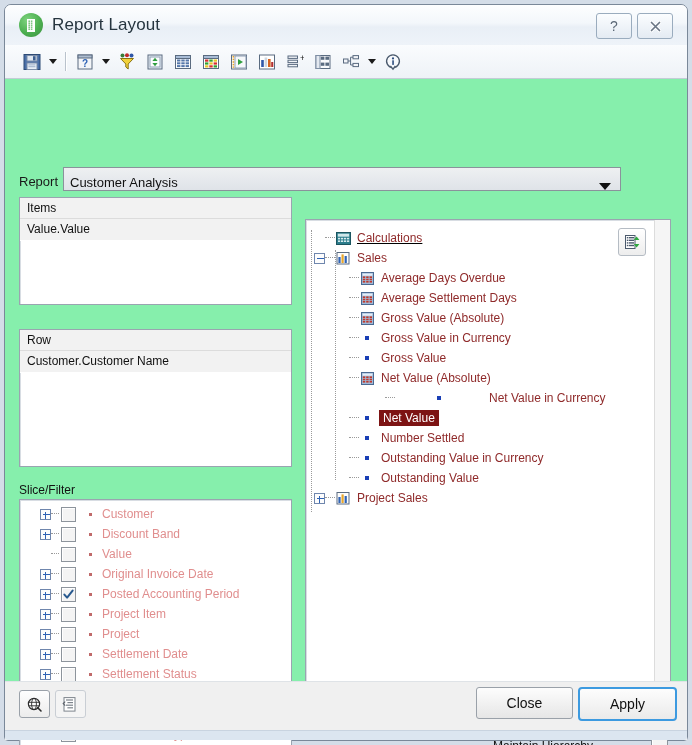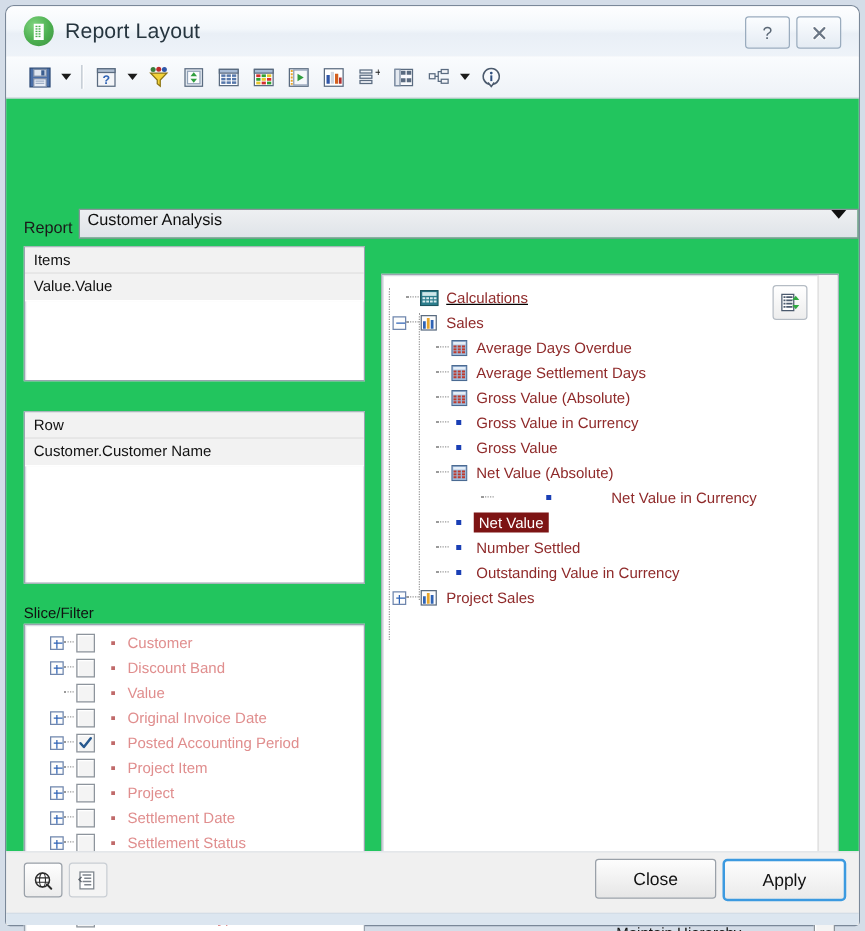--- a/index.html
+++ b/index.html
@@ -61,28 +61,28 @@
   .tool svg{display:block;}
   .caret{
     width:12px;height:24px;display:flex;align-items:center;justify-content:center;
   }
   .caret i{
     display:block;width:0;height:0;border-left:4px solid transparent;
     border-right:4px solid transparent;border-top:5px solid #1b1b1b;
   }
   .tsep{width:1px;height:19px;background:#b9c2cc;margin:0 4px;box-shadow:1px 0 0 #ffffff;}
   
-  #content{flex:1 1 auto;position:relative;background:#22c55e;}
+  #content{flex:1 1 auto;position:relative;background:#86efac;}
   
   #report-label{position:absolute;left:14px;top:95px;color:#1a1a1a;font-size:13px;}
   #report-combo{
-    position:absolute;left:58px;top:88px;width:624px;height:24px;
+    position:absolute;left:58px;top:88px;width:558px;height:24px;
     border:1px solid #8a929b;box-sizing:border-box;
     background:linear-gradient(to bottom,#eef0f2,#dfe3e8);
-    display:flex;align-items:flex-start;
+    display:flex;align-items:flex-end;
   }
   #report-combo .val{padding-left:6px;font-size:13px;color:#101010;}
   #report-combo .dd{
     margin-left:auto;margin-right:9px;width:0;height:0;
     border-left:6px solid transparent;border-right:6px solid transparent;
     border-top:7px solid #111;
   }
   
   .panel{
     position:absolute;background:#ffffff;
@@ -686,20 +686,28 @@
             </span>
             <span class="tn-lab">Number Settled</span>
           </div>
           <div class="tnode" style="padding-left: 24px;">
             <span style="display:inline-block;width:11px;flex:0 0 11px;"></span>
             <span class="tn-line"></span>
             <span class="tn-ico">
               <span class="tn-dot"></span>
             </span>
             <span class="tn-lab">Outstanding Value in Currency</span>
+          </div>
+          <div class="tnode" style="padding-left: 24px;">
+            <span style="display:inline-block;width:11px;flex:0 0 11px;"></span>
+            <span class="tn-line"></span>
+            <span class="tn-ico">
+              <span class="tn-dot"></span>
+            </span>
+            <span class="tn-lab">Outstanding Value</span>
           </div>
           <div class="tnode" style="padding-left: 0px;">
             <span class="tn-exp">
               <i></i>
               <b></b>
             </span>
             <span class="tn-line"></span>
             <span class="tn-ico">
               <svg width="14" height="14" viewBox="0 0 14 14">
                 <rect x="1" y="1.5" width="12" height="11.5" fill="#fdfdfd" stroke="#5a6b80"></rect>

